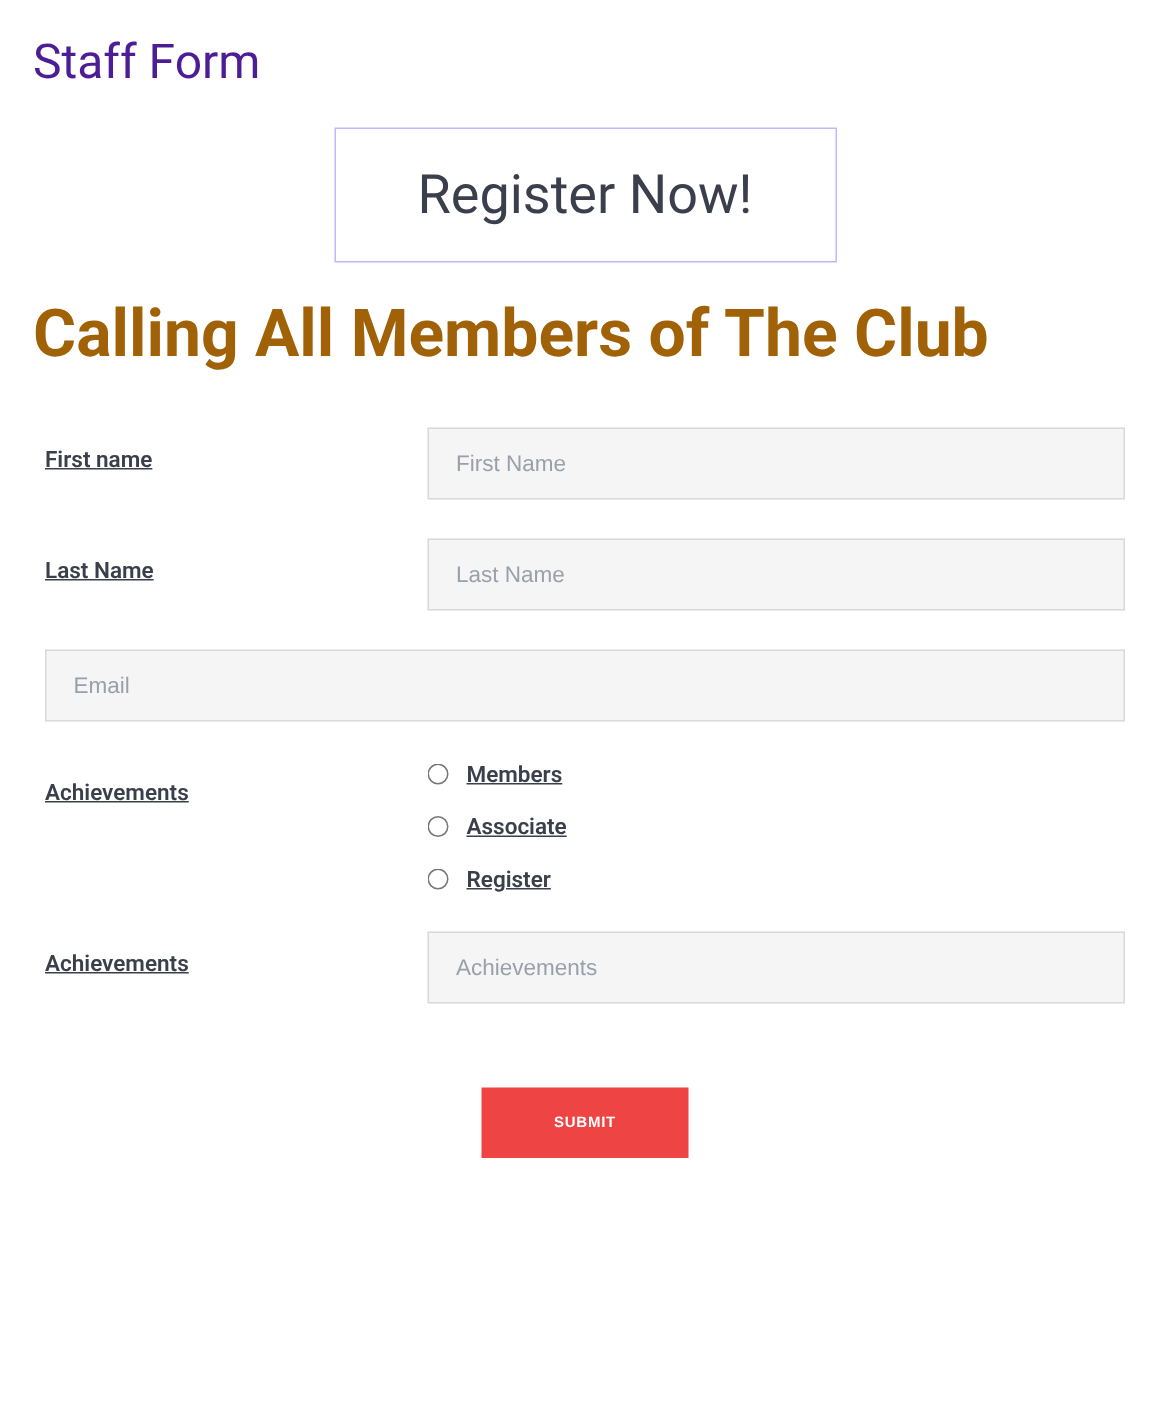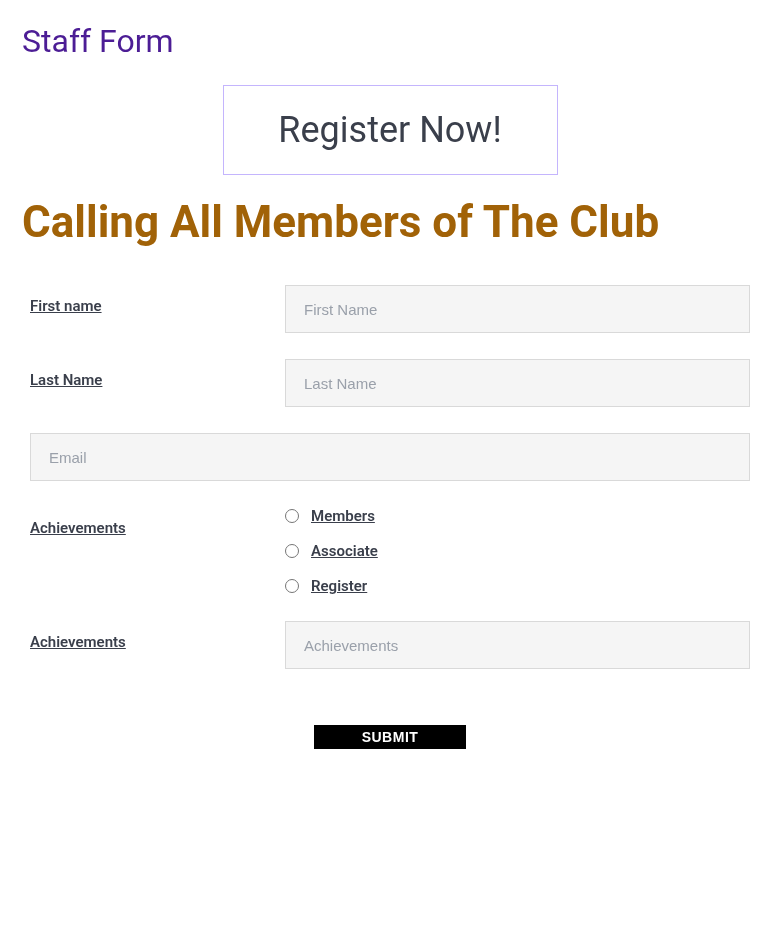--- a/index.html
+++ b/index.html
@@ -91,27 +91,27 @@
     .radio-item label {
       font-size: 15px;
       font-weight: 600;
       color: #3a3f4b;
     }
     .submit-row {
       text-align: center;
       padding: 30px 0 10px;
     }
     .submit-button {
-      background: #000000;
+      background: #ef4444;
       color: #ffffff;
       border: none;
-      font-size: 14px;
+      font-size: 10px;
       font-weight: 700;
       letter-spacing: 0.5px;
-      padding: 4px 48px;
+      padding: 18px 48px;
       cursor: pointer;
     }
   </style>
 </head>
 <body>
 
 <h1 class="page-title">Staff Form</h1>
 
 <div class="register-box">
   <span class="register-text">Register Now!</span>

